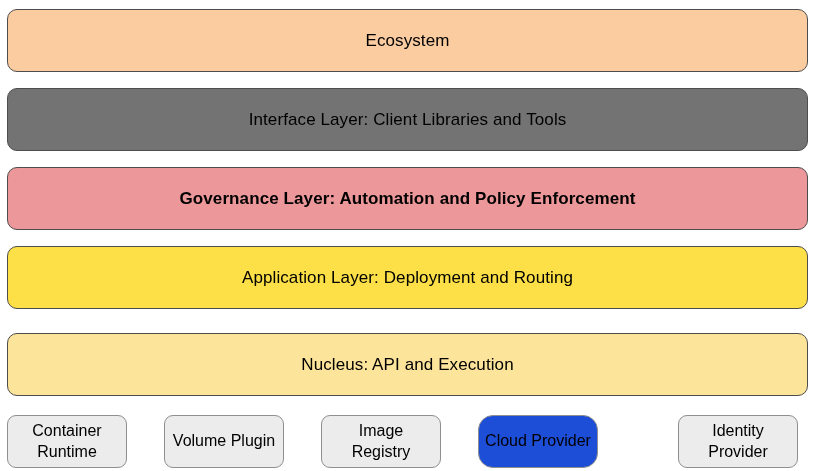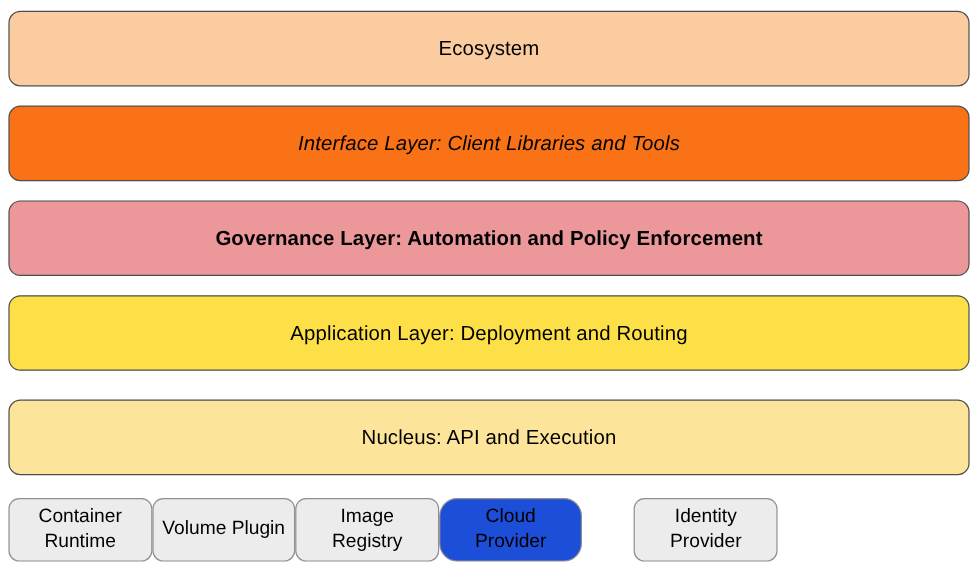--- a/index.html
+++ b/index.html
@@ -26,21 +26,21 @@
     border: 1px solid #4d4d4d;
     border-radius: 10px;
     display: flex;
     align-items: center;
     justify-content: center;
     font-size: 17px;
     color: #000000;
     letter-spacing: 0.1px;
   }
   .components {
-    width: 641px;
+    width: 791px;
     margin-top: 19px;
     display: flex;
     justify-content: space-between;
   }
   .component {
     box-sizing: border-box;
     width: 120px;
     height: 53px;
     border: 1px solid #8f8f8f;
     border-radius: 9px;
@@ -56,21 +56,21 @@
 </style>
 </head>
 <body>
 
 <div class="diagram">
 
   <div class="layer" style="background-color: rgb(251, 204, 160);">
     <span>Ecosystem</span>
   </div>
 
-  <div class="layer" style="background-color: #f97316; font-style: italic;">
+  <div class="layer" style="background-color: #737373;">
     <span>Interface Layer: Client Libraries and Tools</span>
   </div>
 
   <div class="layer" style="background-color: rgb(236, 151, 154); font-weight: bold;">
     <span>Governance Layer: Automation and Policy Enforcement</span>
   </div>
 
   <div class="layer" style="background-color: #fde047;">
     <span>Application Layer: Deployment and Routing</span>
   </div>

